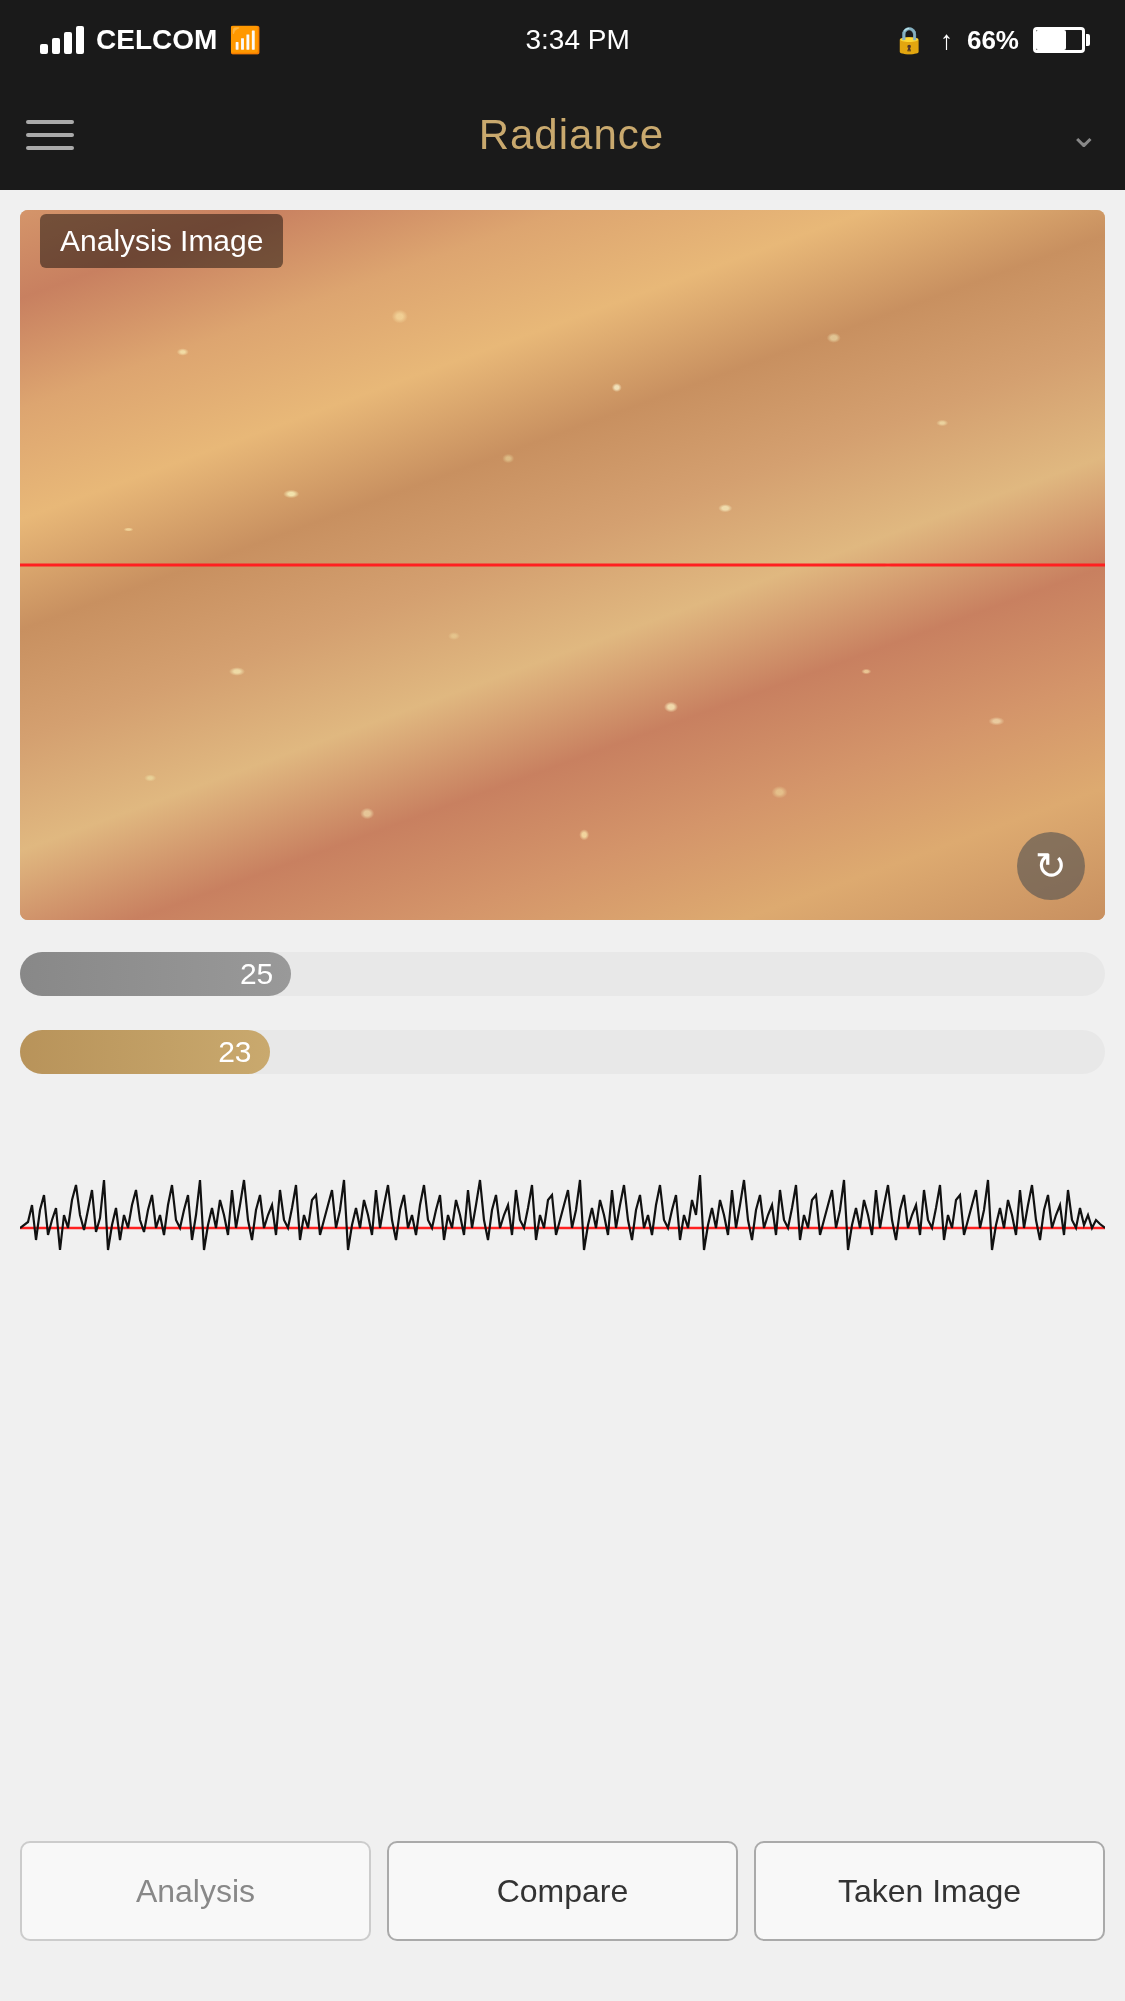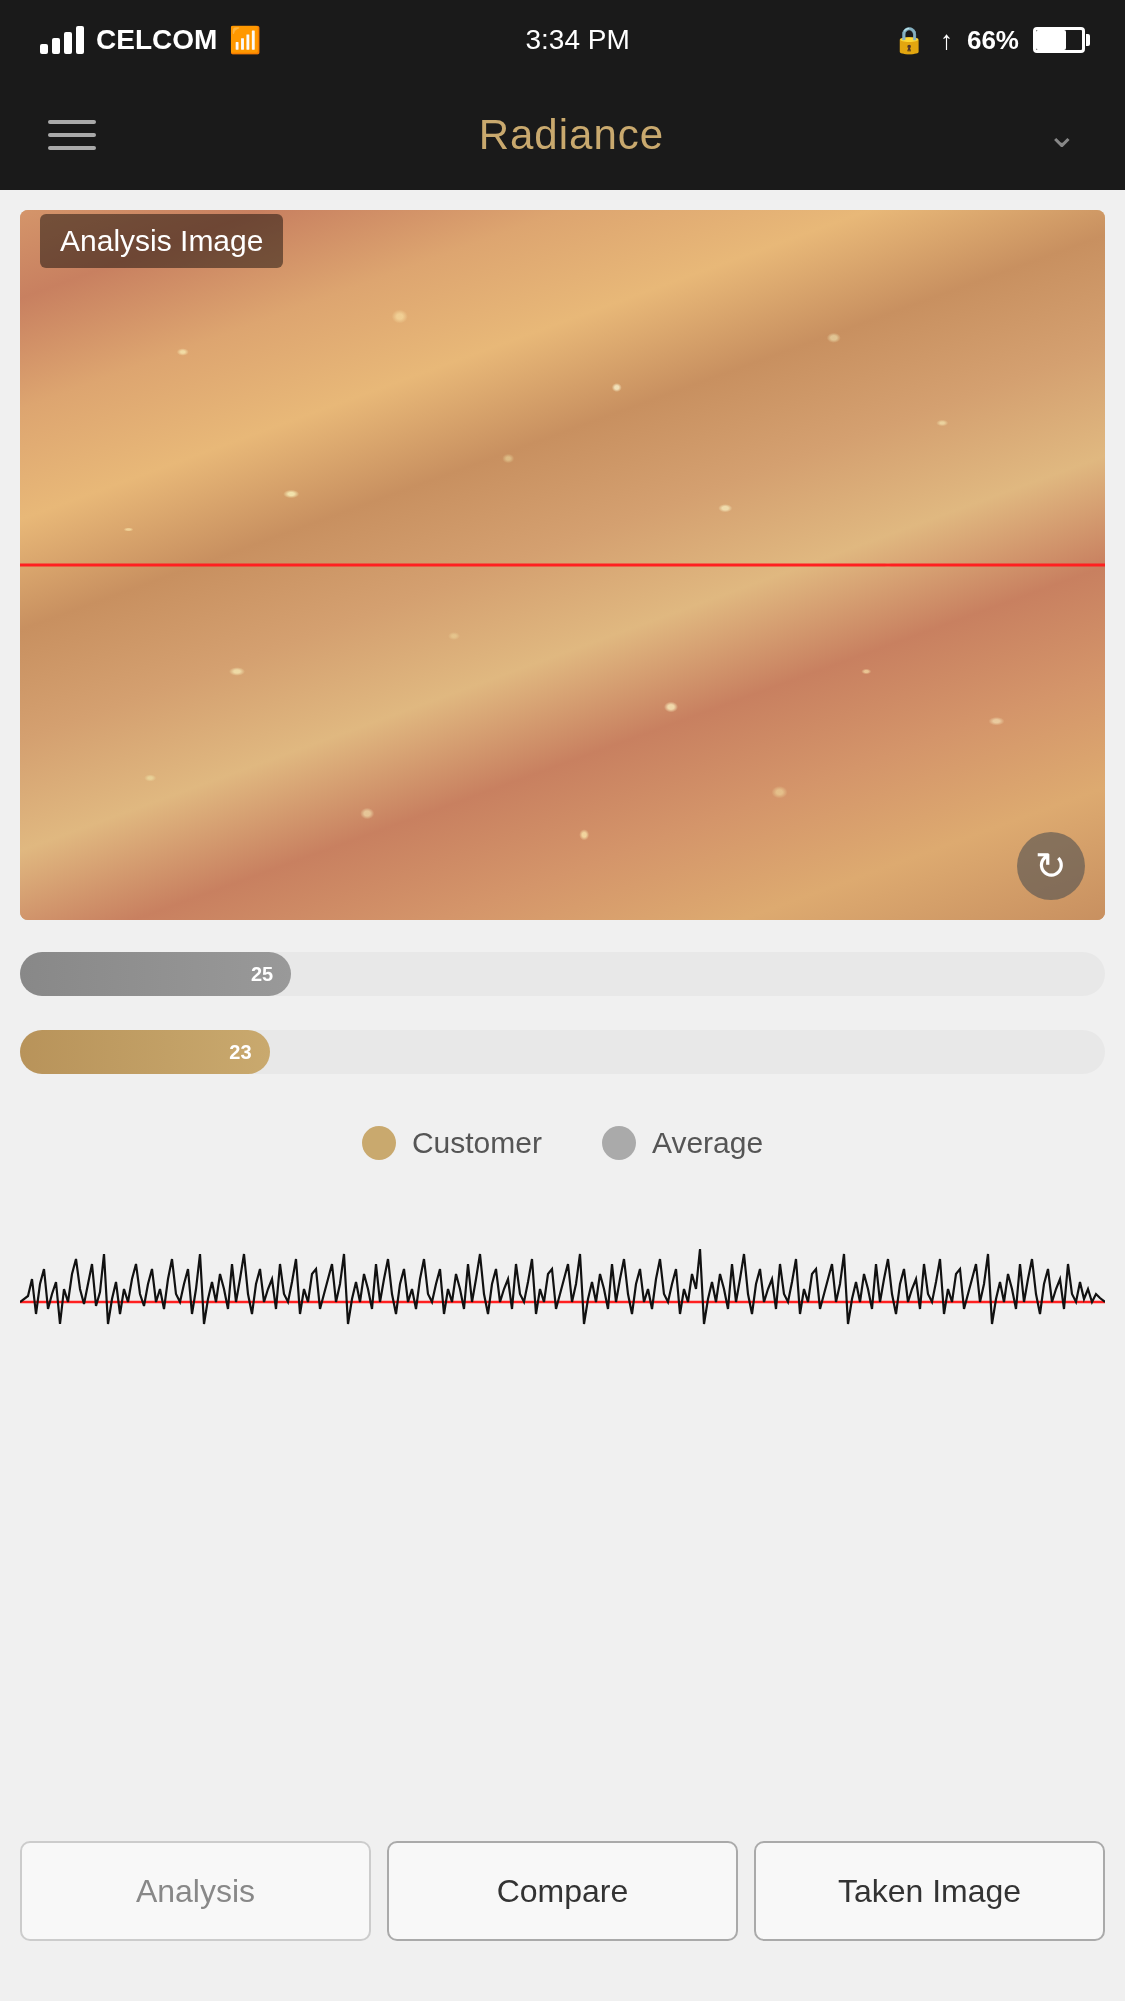--- a/index.html
+++ b/index.html
@@ -66,21 +66,21 @@
     }
 
     
     .header {
       width: 100%;
       height: 110px;
       background: #1a1a1a;
       display: flex;
       align-items: center;
       justify-content: space-between;
-      padding: 0 48px;
+      padding: 0 26px;
     }
     .hamburger-icon {
       display: flex;
       flex-direction: column;
       gap: 9px;
       cursor: pointer;
     }
     .hamburger-icon span {
       display: block;
       width: 48px;
@@ -241,22 +241,22 @@
       background: linear-gradient(90deg, #b8935a, #c9a96e);
       border-radius: 22px;
       display: flex;
       align-items: center;
       justify-content: flex-end;
       padding-right: 18px;
     }
 
     .bar-value {
       color: white;
-      font-size: 20px;
-      font-weight: 700;
+      font-size: 30px;
+      font-weight: 400;
     }
 
     
     .legend {
       display: flex;
       justify-content: center;
       align-items: center;
       gap: 60px;
       padding: 16px 0 24px 0;
     }
@@ -395,30 +395,20 @@
     </div>
 
     <div class="bar-container">
       <div class="bar-track"></div>
       <div class="bar-fill-gold">
         <span class="bar-value">23</span>
       </div>
     </div>
   </div>
 
-  <div class="legend">
-    <div class="legend-item">
-      <div class="legend-dot-gold"></div>
-      <span class="legend-label">Customer</span>
-    </div>
-    <div class="legend-item">
-      <div class="legend-dot-gray"></div>
-      <span class="legend-label">Average</span>
-    </div>
-  </div>
 
   <div class="graph-section">
     <svg class="waveform-svg" viewBox="0 0 1085 200" preserveAspectRatio="none">
 
       <line x1="0" y1="108" x2="1085" y2="108" stroke="#ff2020" stroke-width="2.5"></line>
 
       <polyline fill="none" stroke="#111" stroke-width="2.2" points="
           0,108
           8,102 12,85 16,120 20,90 24,75 28,115 32,100 36,88 40,130
           44,95 48,108 52,80 56,65 60,95 64,110 68,90 72,70 76,112

